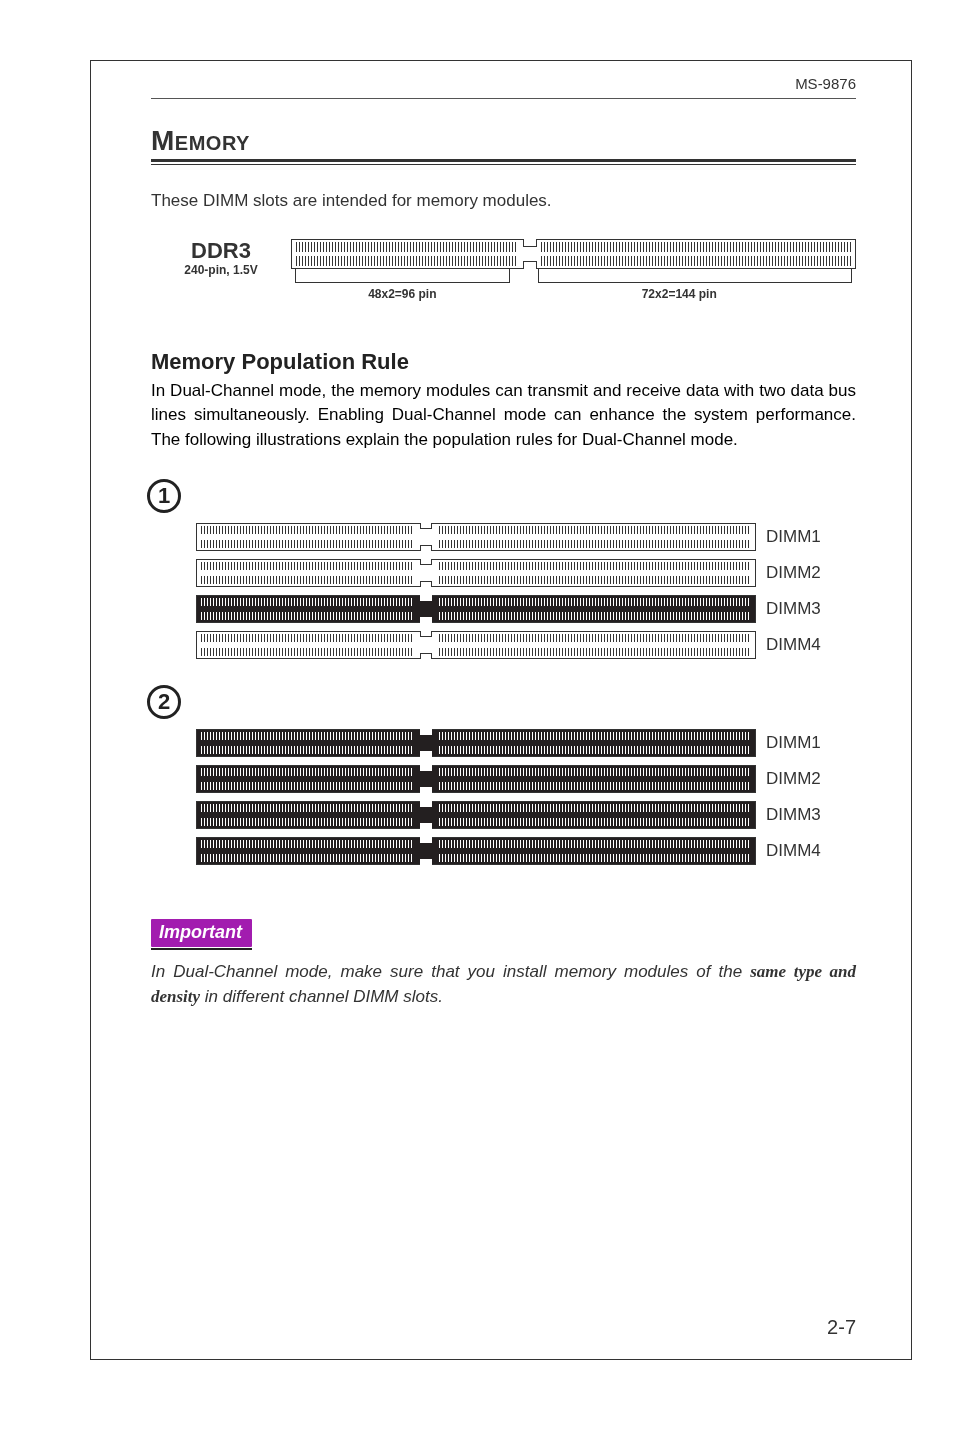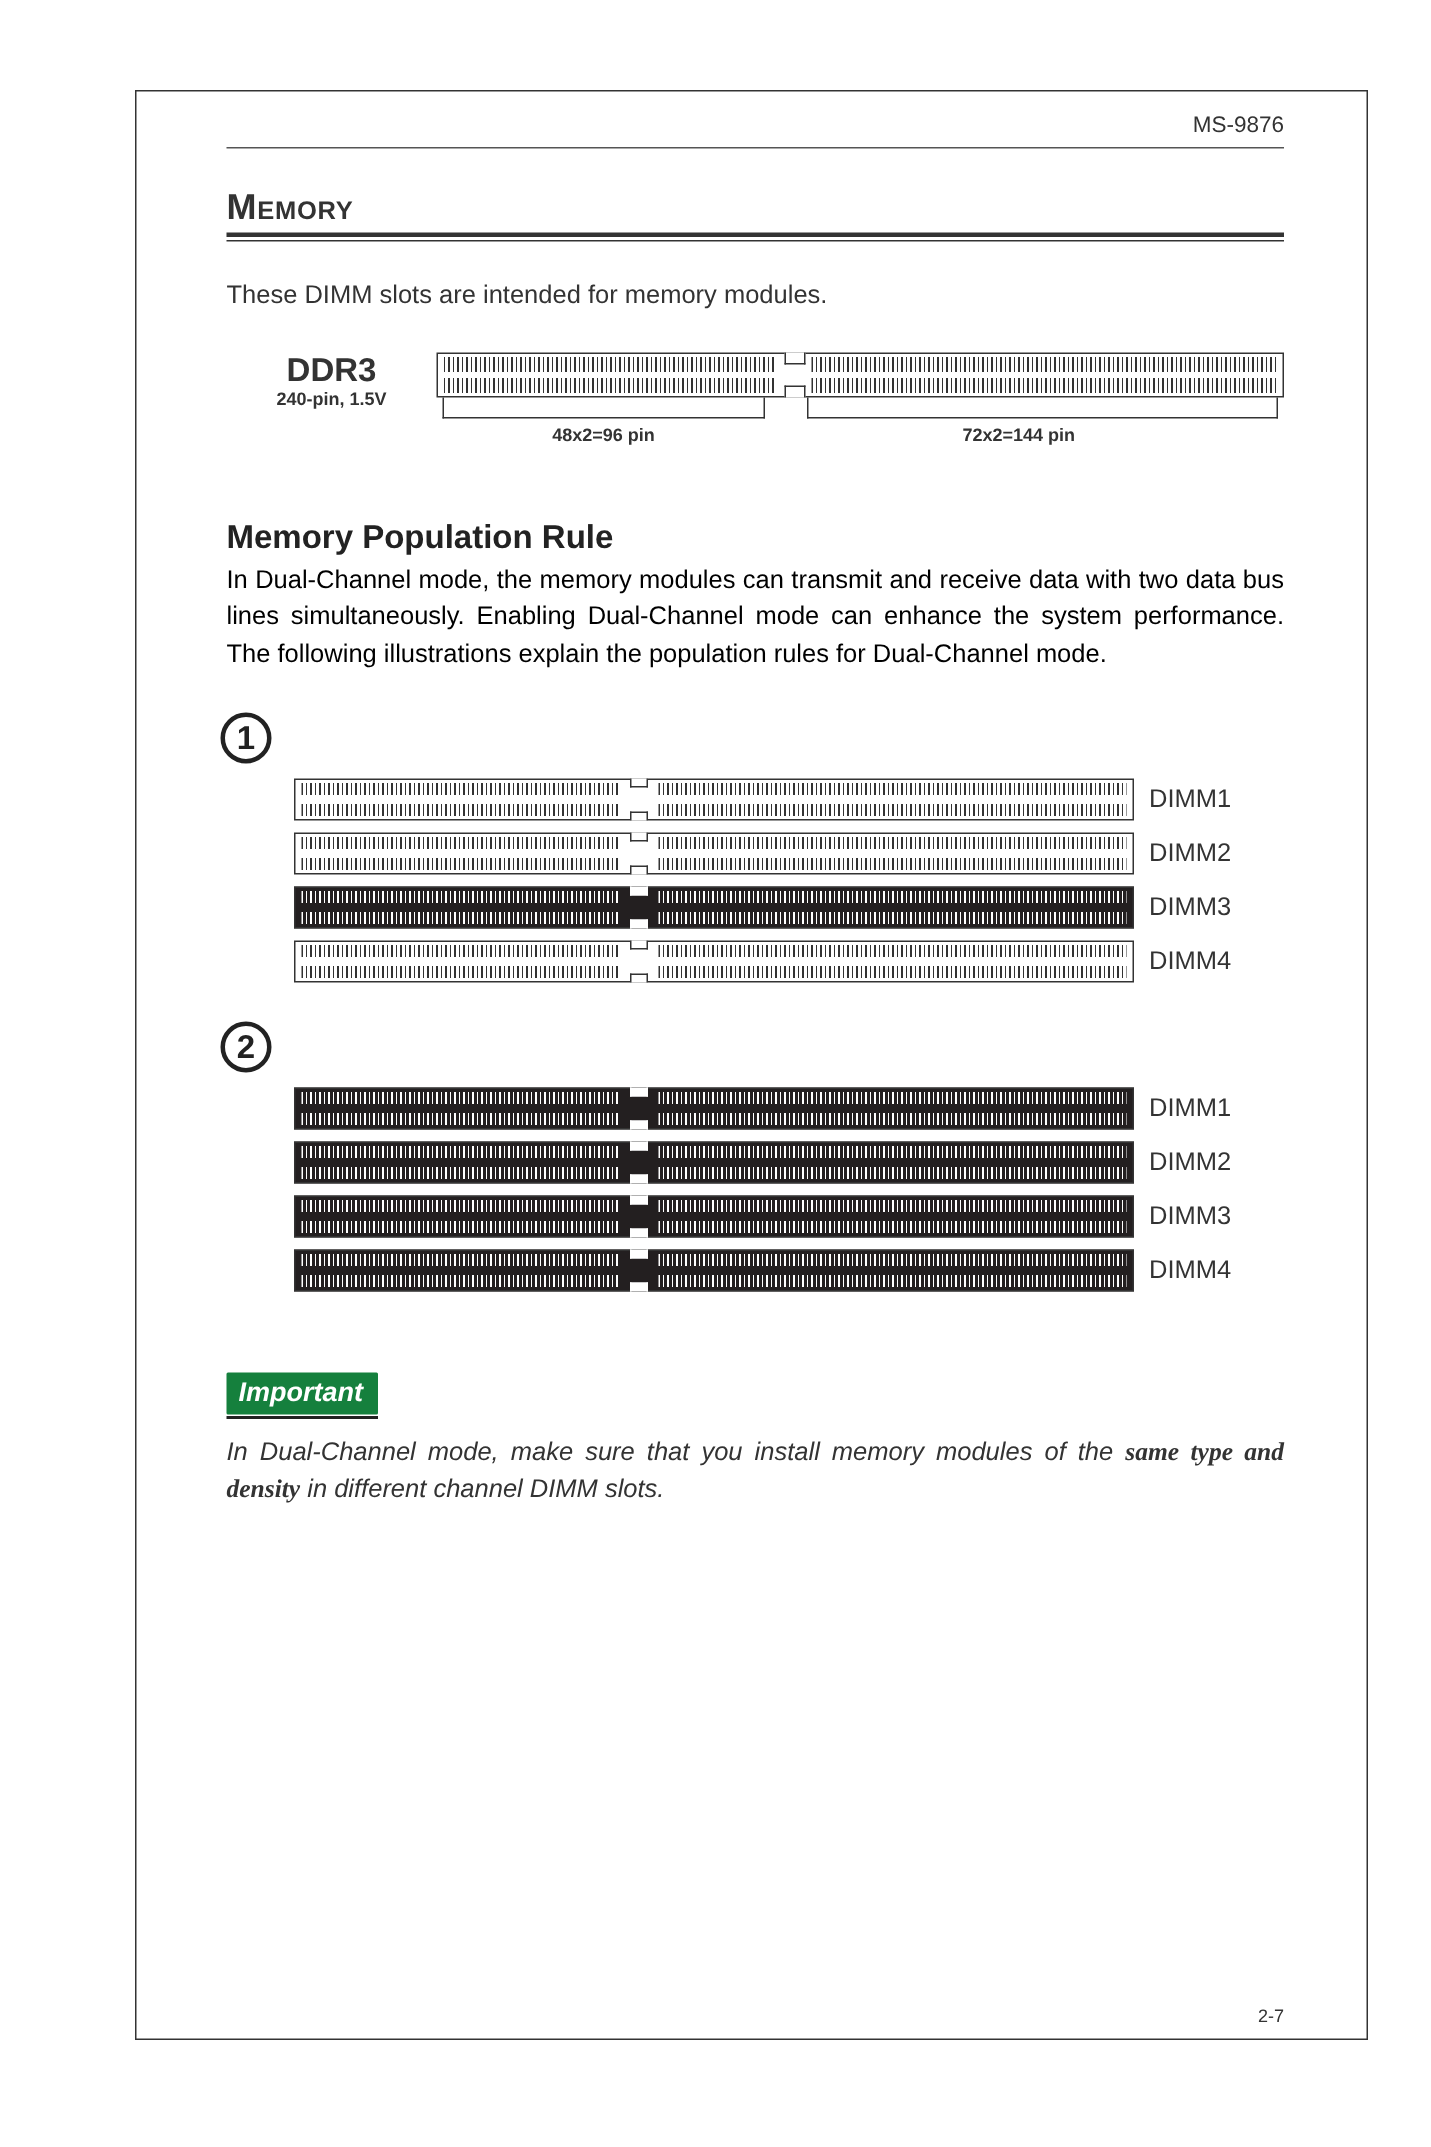--- a/index.html
+++ b/index.html
@@ -2,21 +2,21 @@
 <html><head>
 <meta charset="utf-8">
 <style>
   * { box-sizing: border-box; margin: 0; padding: 0; }
   body { font-family: Arial, Helvetica, sans-serif; background: #fff; color: #222; }
   .page { width: 954px; margin: 0 auto; position: relative; padding-left: 48px; }
   .outer { border: 1px solid #333; margin: 60px 42px 0 42px; padding: 0 55px 60px 60px; min-height: 1300px; position: relative; }
   .header-area { text-align: right; padding: 14px 0 6px 0; font-size: 15px; color: #333; }
   .header-rule { border: 0; border-top: 1px solid #555; margin: 0 0 26px 0; }
 
-  .section-title { font-size: 24px; font-weight: bold; color: #333; font-variant: small-caps; letter-spacing: .5px; margin-bottom: 2px; }
+  .section-title { font-size: 28px; font-weight: bold; color: #333; font-variant: small-caps; letter-spacing: .5px; margin-bottom: 2px; }
   .section-title-rule-thick { border: 0; border-top: 3px solid #333; }
   .section-title-rule-thin { border: 0; border-top: 1px solid #333; margin-top: 2px; margin-bottom: 24px; }
 
   .body-text { font-size: 17px; color: #333; line-height: 1.4; }
 
   .ddr-block { margin-top: 26px; display: flex; align-items: flex-start; justify-content: flex-end; }
   .ddr-label { width: 140px; text-align: center; }
   .ddr-label .big { font-size: 22px; font-weight: bold; color: #333; line-height: 1.1; }
   .ddr-label .small { font-size: 12px; font-weight: bold; color: #333; }
   .ddr-graphic { flex: 1; }
@@ -52,26 +52,26 @@
   .slot .top-right { top: 2px; right: 4px; width: 56%; }
   .slot .bot-left { bottom: 2px; left: 4px; width: 38%; }
   .slot .bot-right { bottom: 2px; right: 4px; width: 56%; }
   .slot .notch-top { top:-1px; left:40%; width:12px; height:6px; }
   .slot .notch-bot { bottom:-1px; left:40%; width:12px; height:6px; }
   .slot.filled { background: #231f20; }
   .slot.filled .pins { background-image: repeating-linear-gradient(to right,#fff 0,#fff 1px,transparent 1px,transparent 3px); }
   .slot.filled .notch-top, .slot.filled .notch-bot { border-color:#fff; }
 
   .important-wrap { margin-top: 54px; }
-  .important-badge { display: inline-block; background: #15803d; color: #fff; font-style: italic; font-weight: bold; font-size: 18px; padding: 3px 10px 4px 8px; border-radius: 1px; position: relative; }
+  .important-badge { display: inline-block; background: #a21caf; color: #fff; font-style: italic; font-weight: bold; font-size: 18px; padding: 3px 10px 4px 8px; border-radius: 1px; position: relative; }
   .important-badge:after { content: ""; position: absolute; left: 0; right: 0; bottom: -3px; height: 2px; background: #222; }
   .important-text { font-style: italic; font-size: 17px; color: #333; line-height: 1.5; margin-top: 12px; text-align: justify; }
   .important-text .bold { font-weight: bold; font-family: Liberation Serif, serif; }
 
-  .page-num { position: absolute; right: 55px; bottom: 8px; font-size: 12px; color: #333; }
+  .page-num { position: absolute; right: 55px; bottom: 20px; font-size: 20px; color: #333; }
 </style>
 </head>
 <body>
 
 <div class="page">
   <div class="outer">
     <div class="header-area">MS-9876</div>
     <hr class="header-rule">
 
     <div class="section-title">Memory</div>

